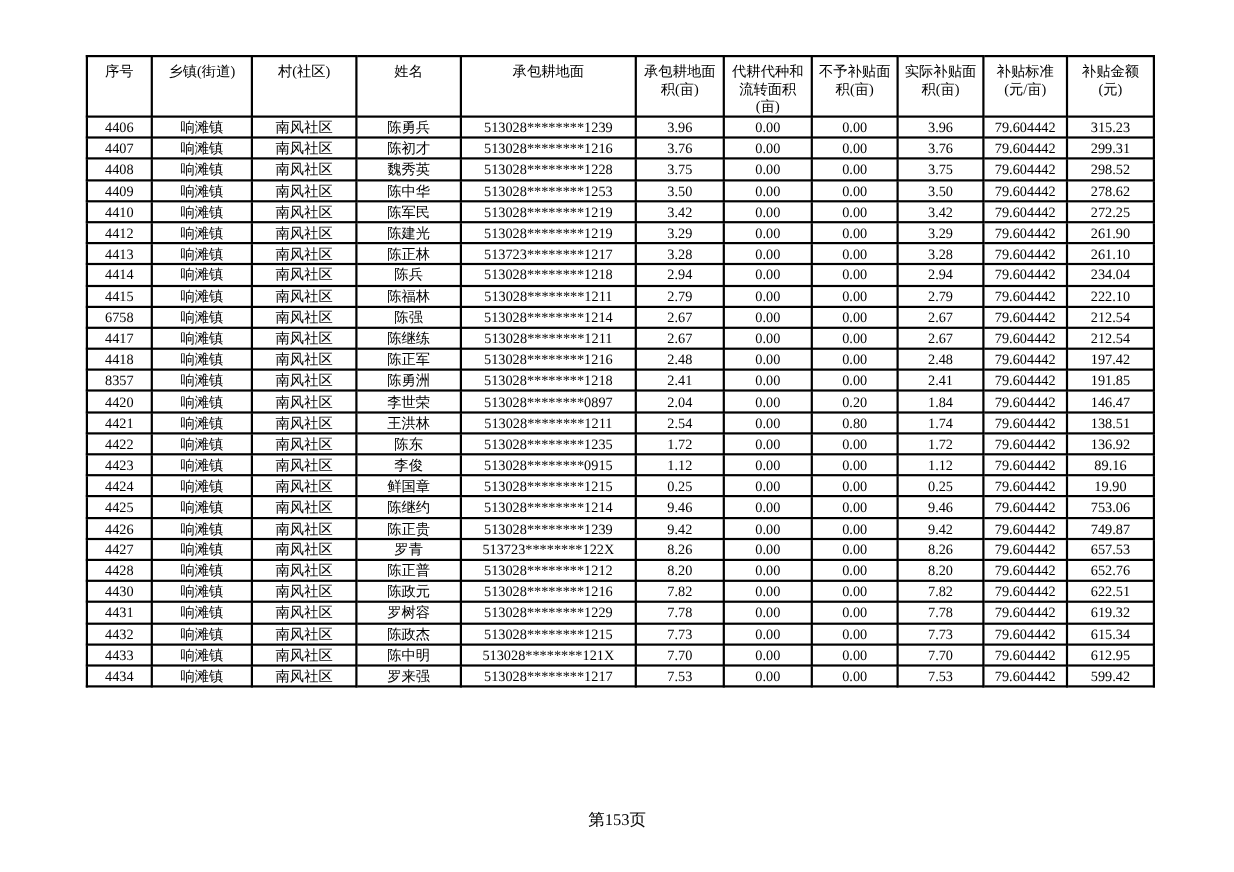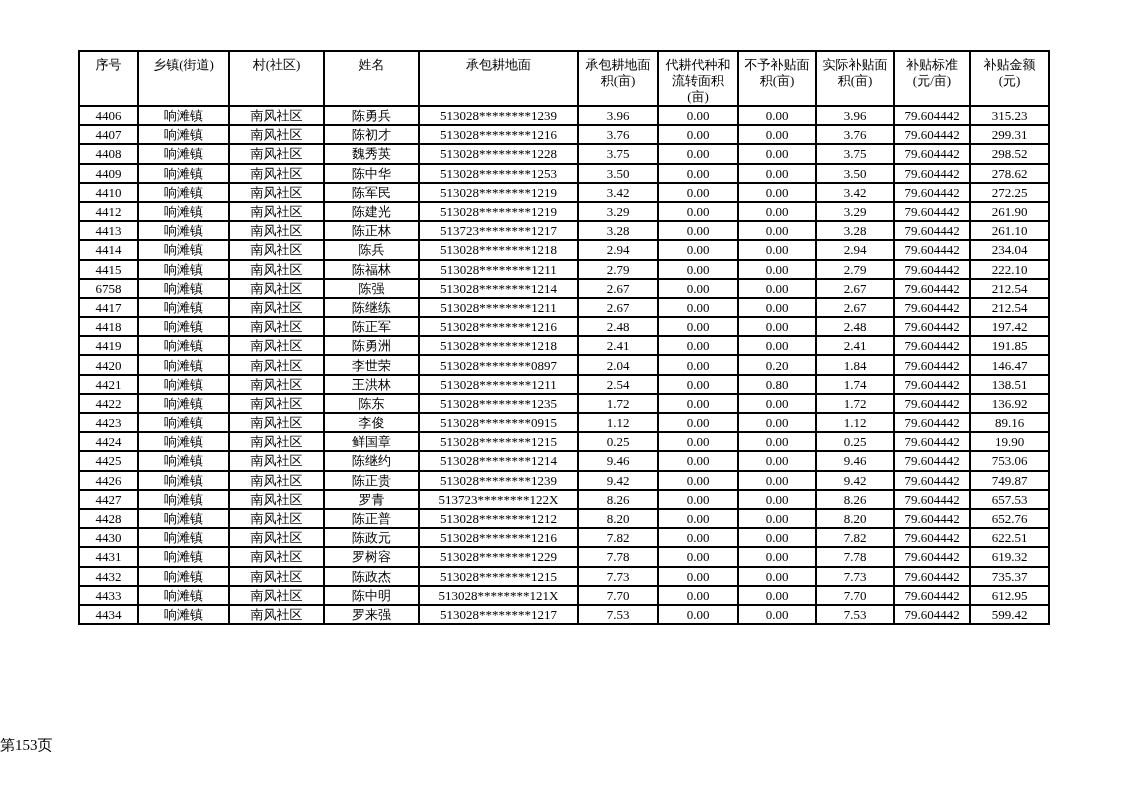--- a/index.html
+++ b/index.html
@@ -48,20 +48,21 @@
     vertical-align: middle;
     font-size: 13px;
     line-height: 15px;
     white-space: nowrap;
   }
   .footer {
     position: absolute;
     top: 736px;
     left: 0;
     width: 1122px;
+    text-align: center;
     font-size: 15px;
     color: #000000;
   }
 </style>
 </head>
 <body>
 
 <div class="page">
 
   <div class="sheet">
@@ -252,21 +253,21 @@
             <td>陈正军</td>
             <td>513028********1216</td>
             <td>2.48</td>
             <td>0.00</td>
             <td>0.00</td>
             <td>2.48</td>
             <td>79.604442</td>
             <td>197.42</td>
           </tr>
           <tr>
-            <td>4419</td>
+            <td>8357</td>
             <td>响滩镇</td>
             <td>南风社区</td>
             <td>陈勇洲</td>
             <td>513028********1218</td>
             <td>2.41</td>
             <td>0.00</td>
             <td>0.00</td>
             <td>2.41</td>
             <td>79.604442</td>
             <td>191.85</td>
@@ -418,21 +419,21 @@
             <td>4432</td>
             <td>响滩镇</td>
             <td>南风社区</td>
             <td>陈政杰</td>
             <td>513028********1215</td>
             <td>7.73</td>
             <td>0.00</td>
             <td>0.00</td>
             <td>7.73</td>
             <td>79.604442</td>
-            <td>735.37</td>
+            <td>615.34</td>
           </tr>
           <tr>
             <td>4433</td>
             <td>响滩镇</td>
             <td>南风社区</td>
             <td>陈中明</td>
             <td>513028********121X</td>
             <td>7.70</td>
             <td>0.00</td>
             <td>0.00</td>

